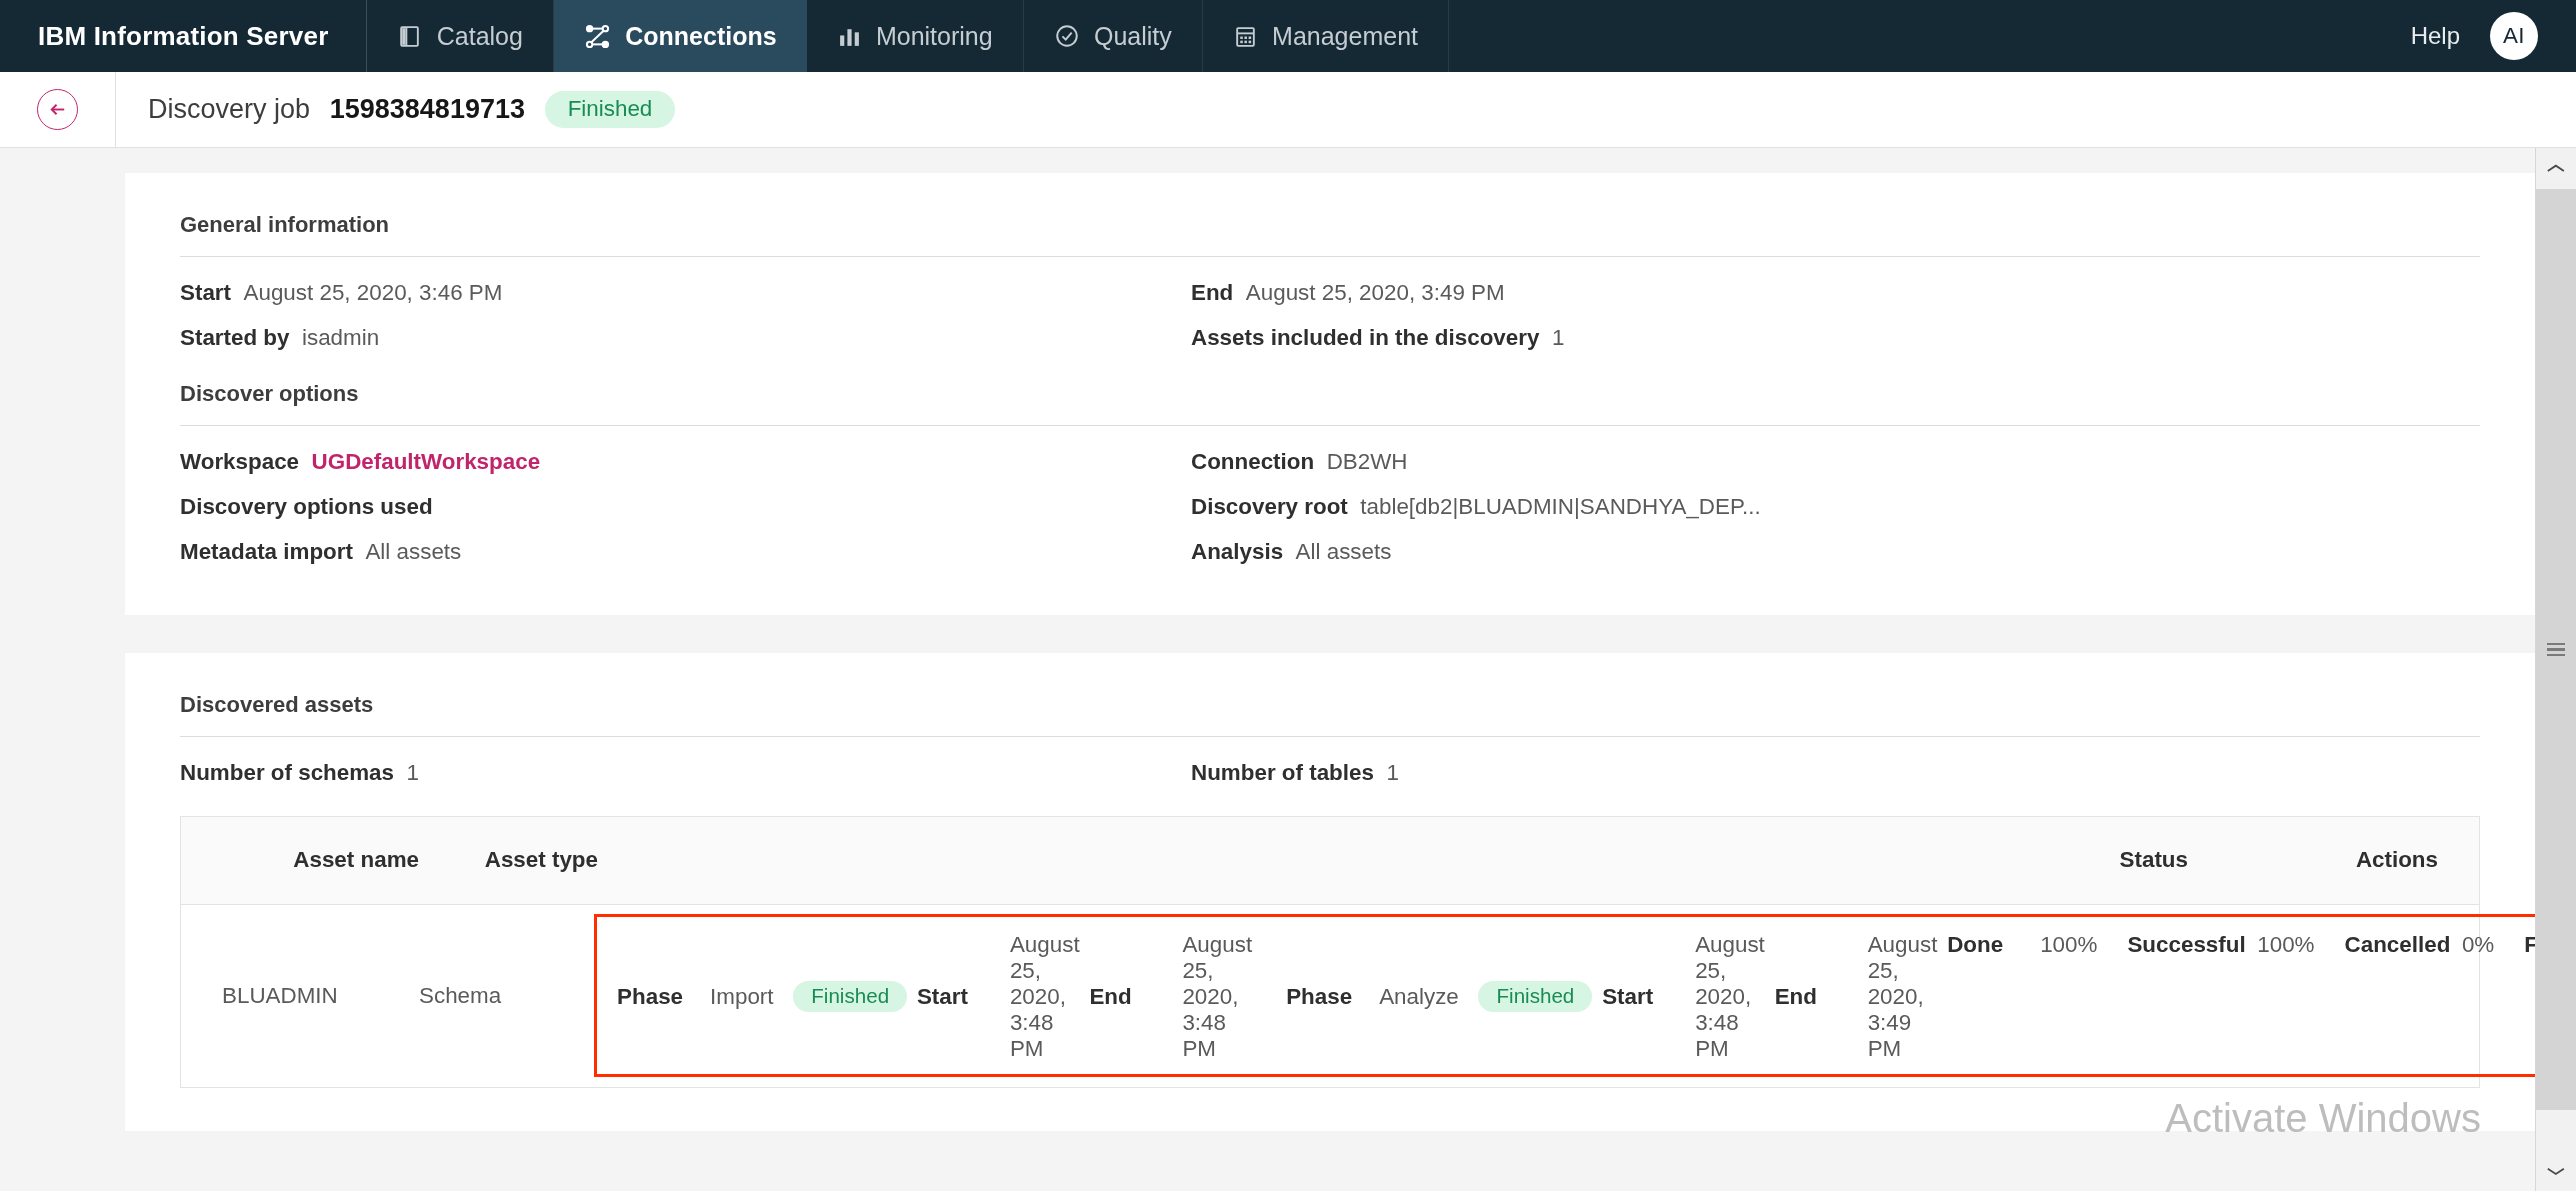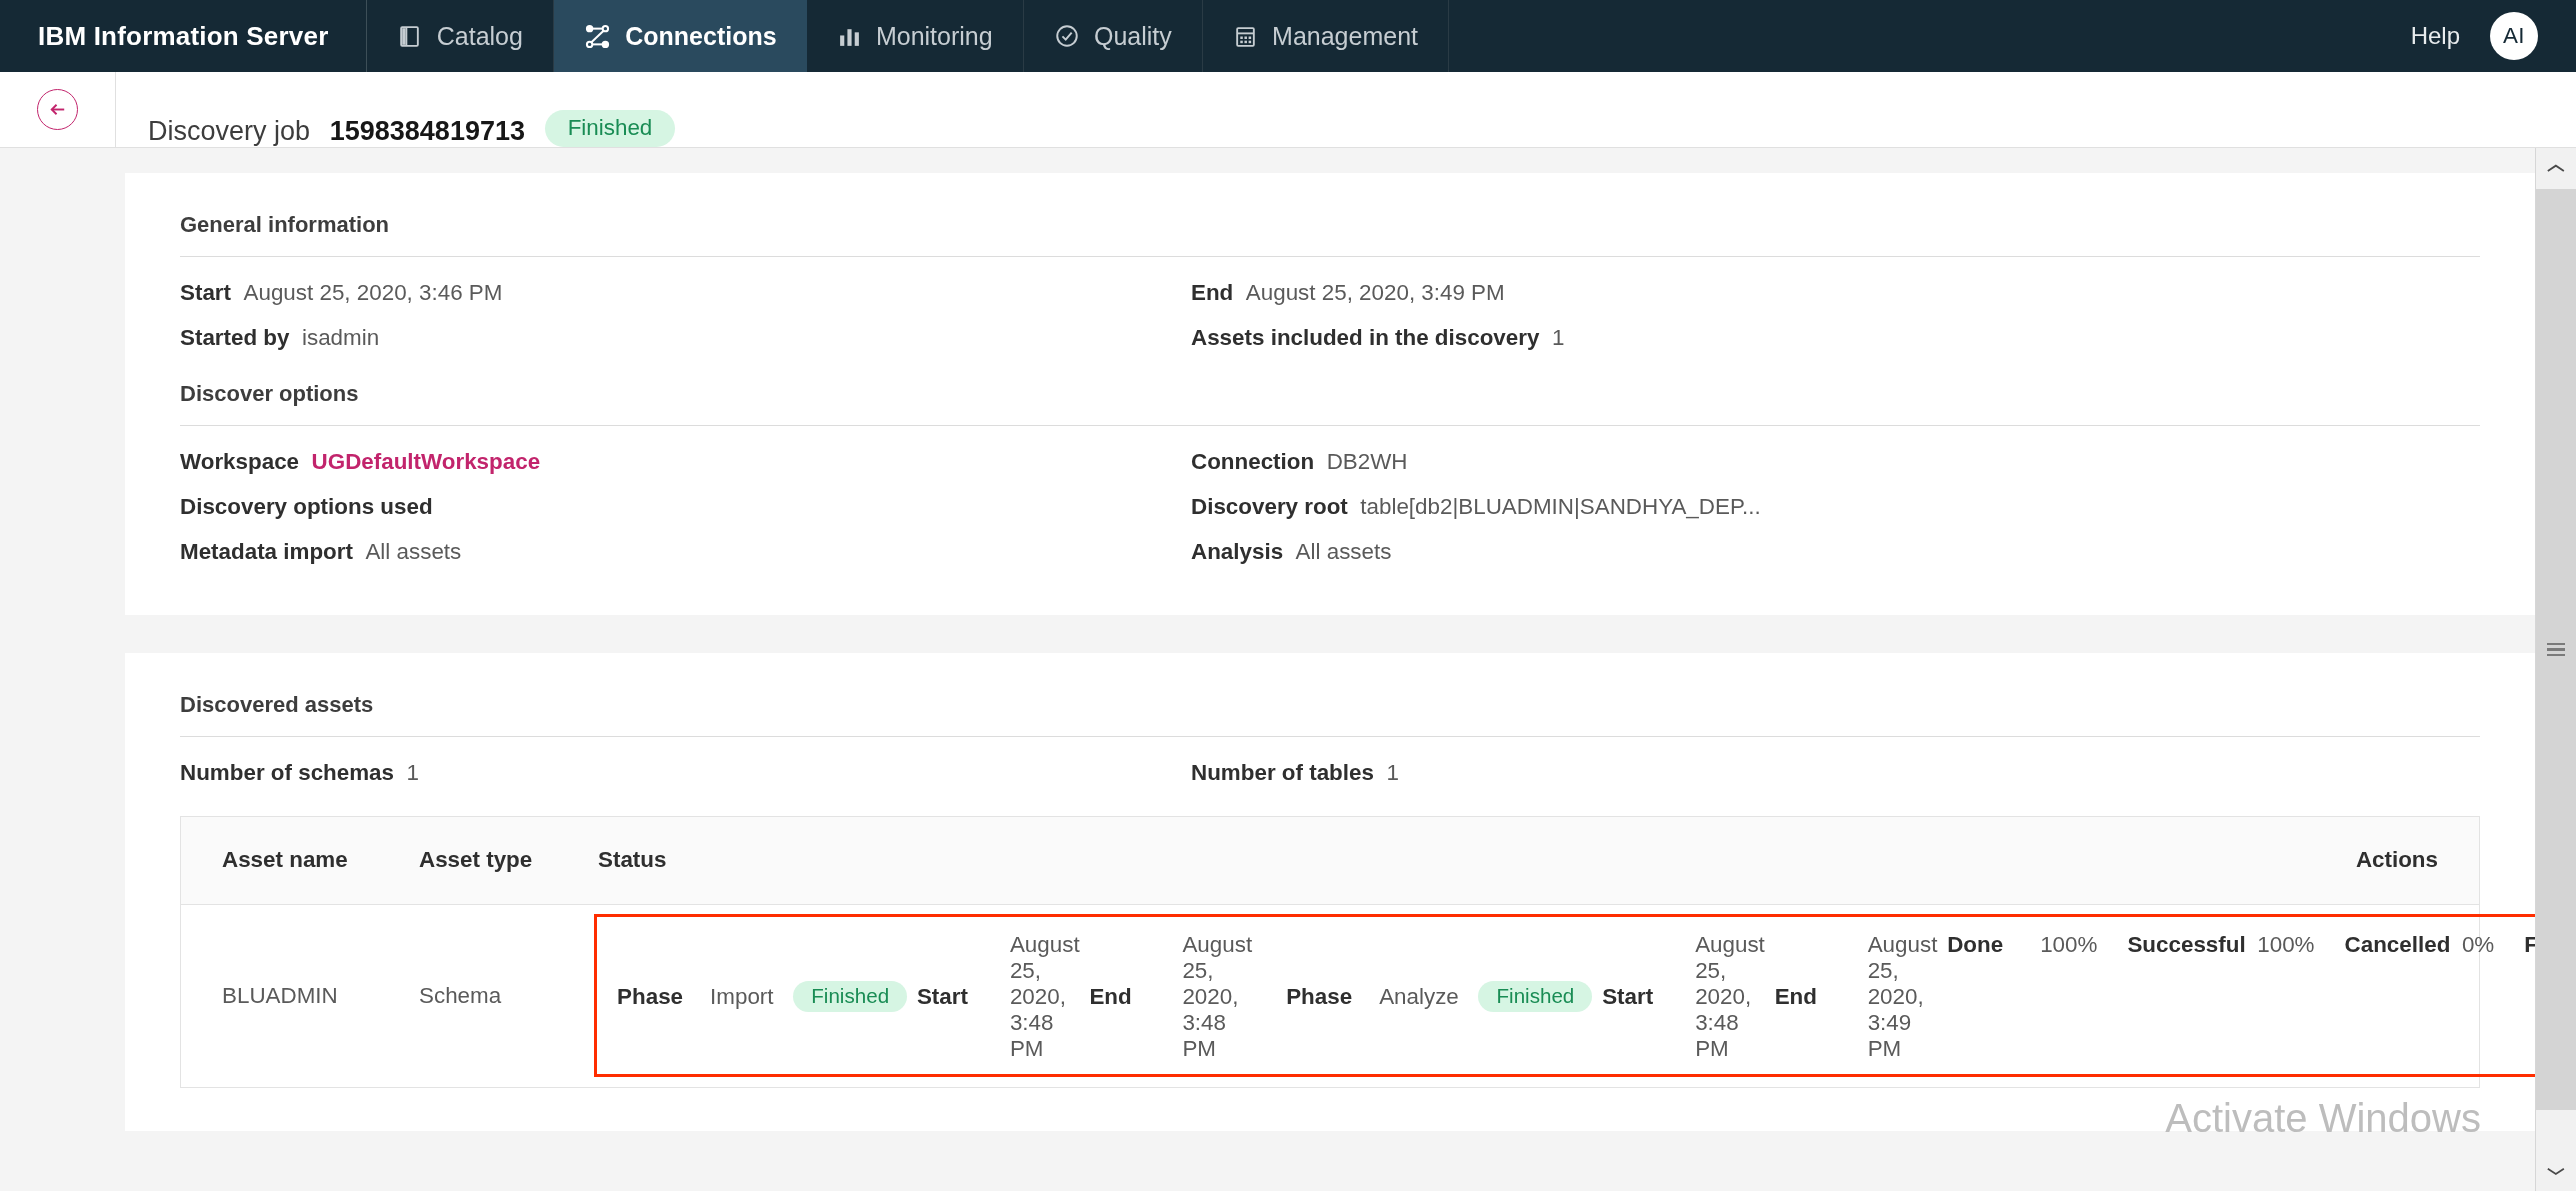--- a/index.html
+++ b/index.html
@@ -73,21 +73,21 @@
     display: flex; align-items: center; justify-content: center;
     border-right: 0.9px solid #e0e0e0;
     cursor: pointer;
   }
   .back-circle {
     width: 41px; height: 41px; border-radius: 50%;
     border: 1.8px solid #c2246c;
     display: flex; align-items: center; justify-content: center;
   }
   .titlecell {
-    display: flex; align-items: flex-end; gap: 19.7px;
+    display: flex; align-items: center; gap: 19.7px;
     padding-left: 32px;
   }
   .title-prefix { font-size: 27px; color: #3d3d3d; }
   .title-id { font-size: 27px; color: #171717; font-weight: bold; }
   .badge {
     background: #d6f5e3;
     color: #198c54;
     font-size: 22.4px;
     padding: 7.2px 23px;
     border-radius: 19.7px;
@@ -131,21 +131,21 @@
   .tablewrap { margin-top: 30px; border: 0.9px solid #e3e3e3; }
   .thead {
     background: #fafafa;
     display: grid;
     grid-template-columns: 197px 179px 1fr 250px;
     align-items: center;
     height: 88px;
     padding: 0 41px;
     border-bottom: 0.9px solid #e3e3e3;
   }
-  .th { font-size: 22.4px; font-weight: bold; color: #2f2f2f; }
+  .th { font-size: 22.4px; font-weight: bold; color: #2f2f2f; text-align: right; }
   .th.actions { text-align: right; }
   .trow {
     display: grid;
     grid-template-columns: 197px 179px 1fr 250px;
     align-items: center;
     min-height: 182px;
     padding: 0 41px;
     background: #ffffff;
   }
   .td { font-size: 22.4px; color: #5a5a5a; }

